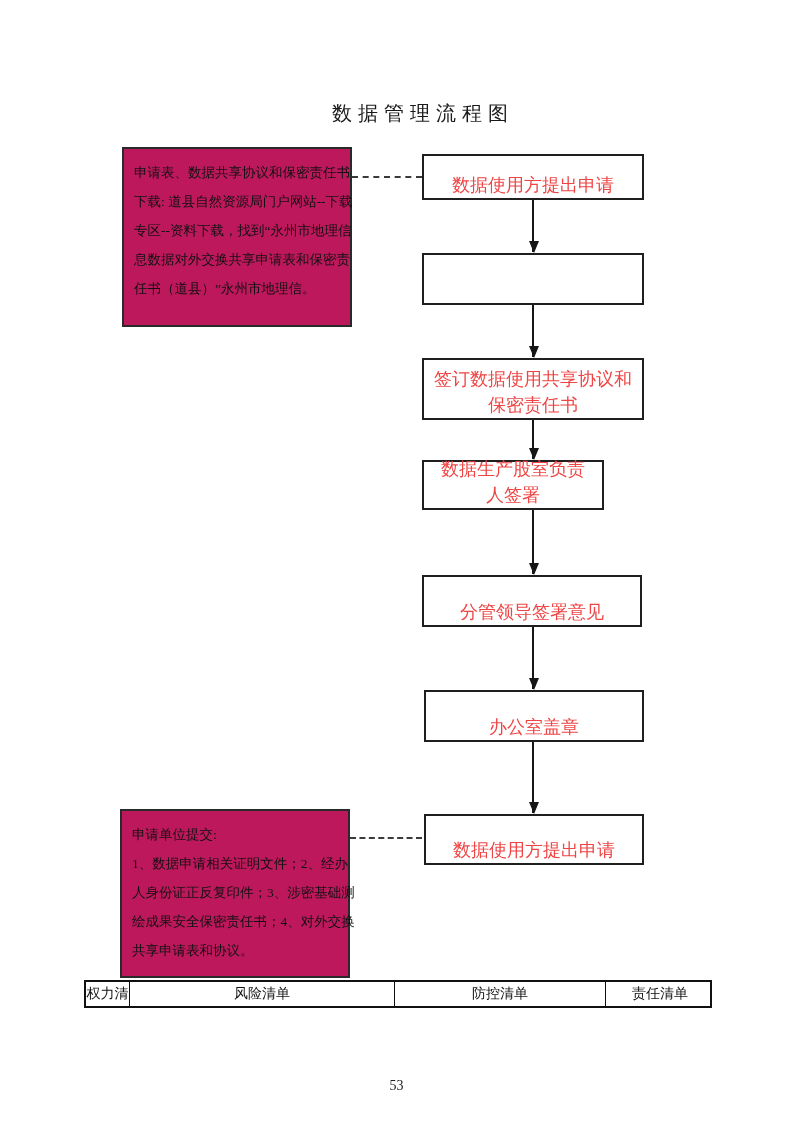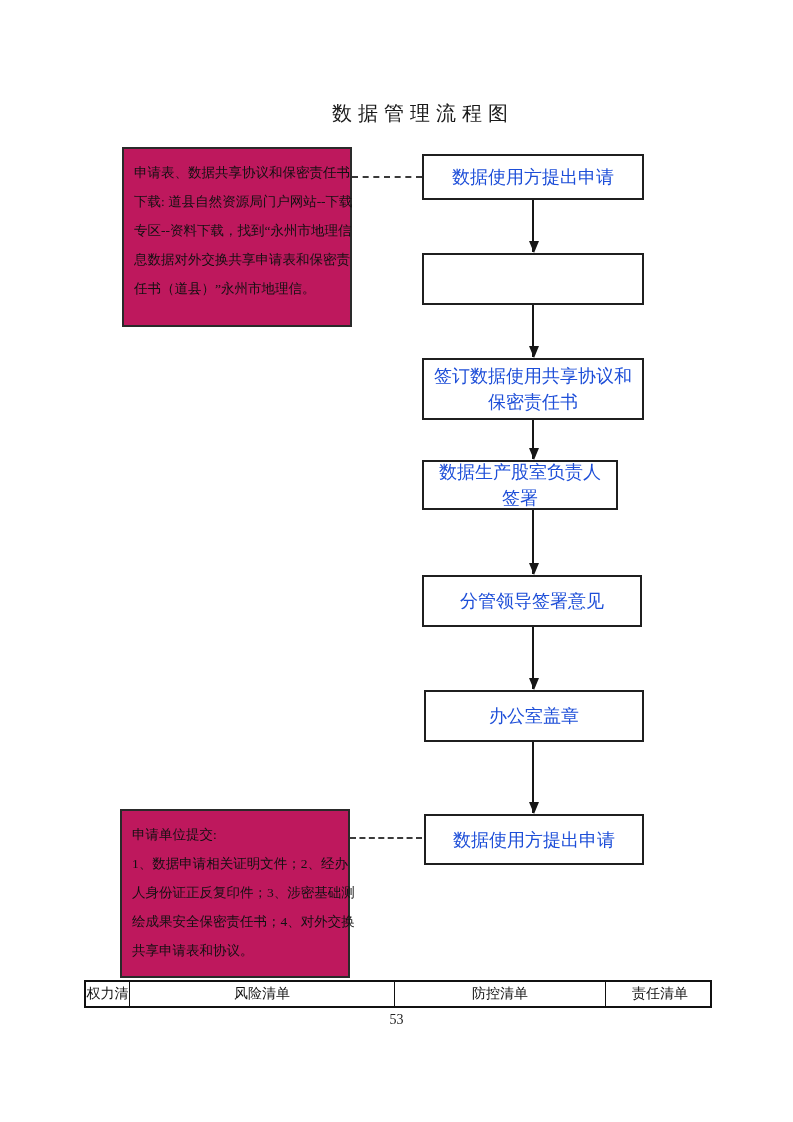--- a/index.html
+++ b/index.html
@@ -38,26 +38,26 @@
     line-height: 29px;
     white-space: nowrap;
     color: #111111;
   }
 
   .flow-box {
     border: 2px solid #1f1f1f;
     background: #ffffff;
     box-sizing: border-box;
     display: flex;
-    align-items: center;
+    align-items: flex-end;
     justify-content: center;
     text-align: center;
     font-size: 18px;
     line-height: 26px;
-    color: #1d4ed8;
+    color: #ef4444;
     padding: 0 9px;
   }
 
   .flow-arrow {
     width: 0;
     border-left: 2px solid #161616;
   }
   .flow-arrow::after {
     content: "";
     position: absolute;
@@ -135,21 +135,21 @@
   </div>
 
   <div class="abs flow-box" style="left:422px; top:253px; width:222px; height:52px;">
     <span></span>
   </div>
 
   <div class="abs flow-box" style="left:422px; top:358px; width:222px; height:62px;">
     <span>签订数据使用共享协议和保密责任书</span>
   </div>
 
-  <div class="abs flow-box" style="left:422px; top:460px; width:196px; height:50px;">
+  <div class="abs flow-box" style="left:422px; top:460px; width:182px; height:50px;">
     <span>数据生产股室负责人签署</span>
   </div>
 
   <div class="abs flow-box" style="left:422px; top:575px; width:220px; height:52px;">
     <span>分管领导签署意见</span>
   </div>
 
   <div class="abs flow-box" style="left:424px; top:690px; width:220px; height:52px;">
     <span>办公室盖章</span>
   </div>
@@ -166,15 +166,15 @@
   <div class="abs flow-arrow" style="left:532px; top:742px; height:71px;"></div>
 
 
   <div class="abs four-table" style="left:84px; top:980px; width:628px;">
     <div class="cell">权力清</div>
     <div class="cell">风险清单</div>
     <div class="cell">防控清单</div>
     <div class="cell">责任清单</div>
   </div>
 
-  <div class="abs page-number" style="top:1012px;">53</div>
+  <div class="abs page-number" style="top:1078px;">53</div>
 
 </div>
 
 </body></html>

